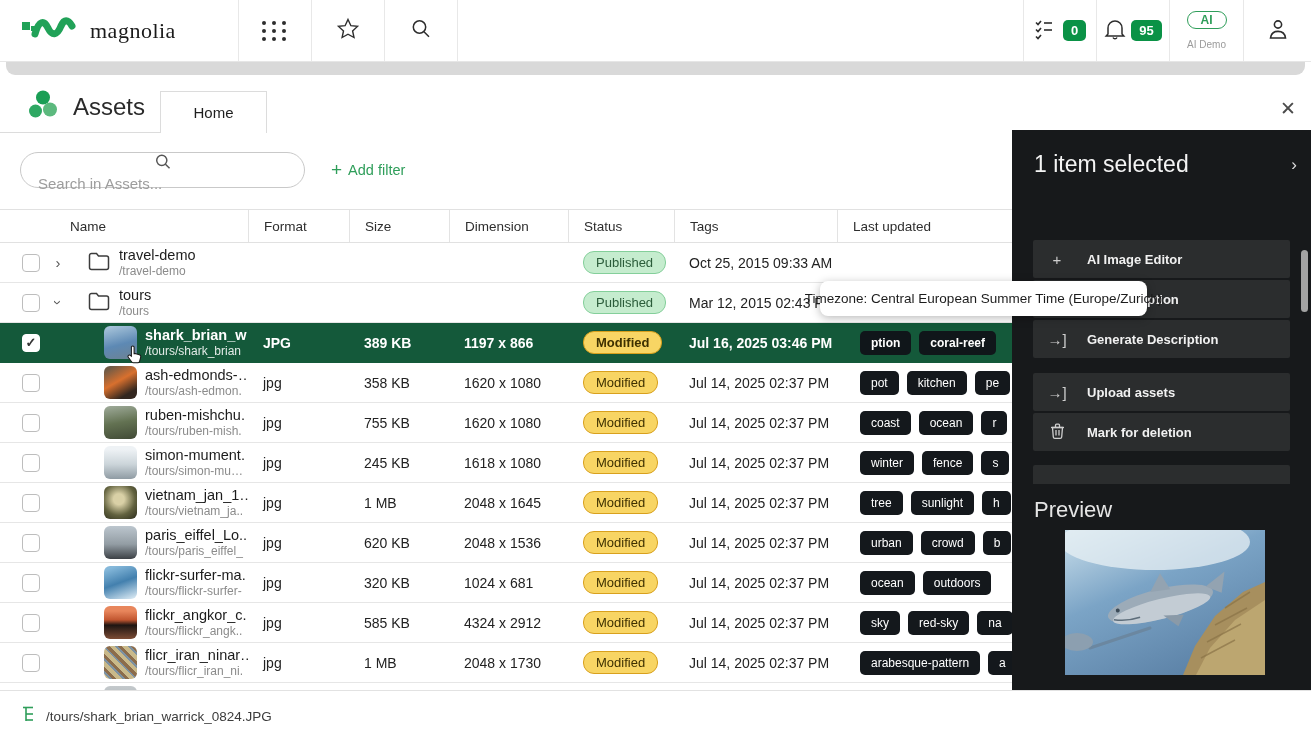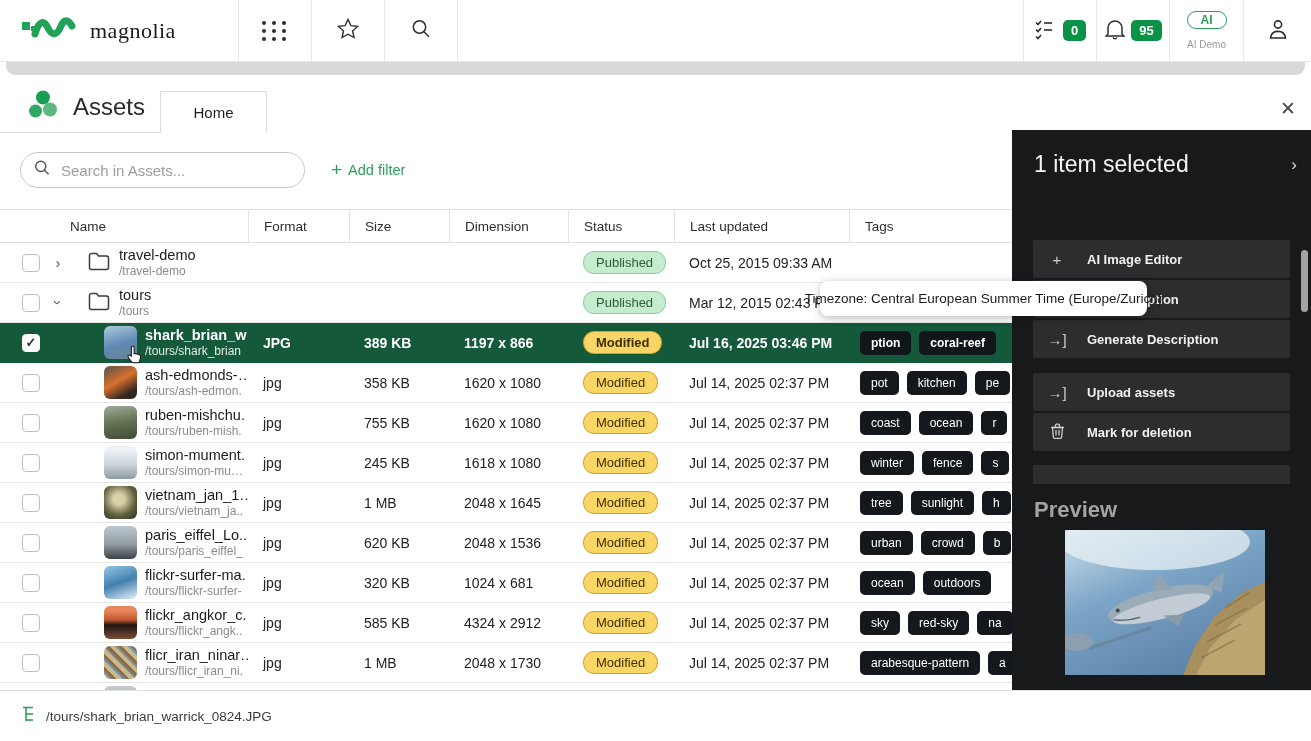--- a/index.html
+++ b/index.html
@@ -33,21 +33,21 @@
   .app-id { position:absolute; left:26px; top:14px; display:flex; align-items:center; }
   .app-title { font-size:24px; color:#2a2a2a; margin-left:13px; }
   .tab { position:absolute; left:160px; top:16px; width:107px; height:42px; background:#fff;
     border:1px solid #dcdcdc; border-bottom:none; display:flex; align-items:center; justify-content:center;
     font-size:15px; color:#1f1f1f; font-weight:500; }
   .close-x { position:absolute; right:15px; top:24px; font-size:19px; color:#4b4b4b; line-height:1; }
 
   
   .toolbar { height:76px; position:relative; }
   .search-box { position:absolute; left:20px; top:19px; width:285px; height:36px;
-    border:1px solid #c9c9c9; border-radius:18px; display:flex; align-items:center; padding:0 12px; }
+    border:1px solid #c9c9c9; border-radius:18px; display:flex; align-items:center; padding:0 12px;flex-direction:column; }
   .search-box input { border:none; outline:none; font-size:15px; color:#333; width:100%; margin-left:10px;
     font-family:"Liberation Sans", sans-serif; background:transparent; }
   .search-box input::placeholder { color:#9d9d9d; }
   .add-filter { position:absolute; left:331px; top:27px; display:flex; align-items:center;
     color:var(--accent); font-size:14.5px; font-weight:500; }
   .add-filter .plus { font-size:19px; font-weight:400; margin-right:6px; line-height:1; }
 
   
   .table-wrap { width:1012px; overflow:hidden; }
   .thead { display:flex; height:34px; border-top:1px solid #e1e1e1; border-bottom:1px solid #e1e1e1;
@@ -105,21 +105,21 @@
   .abtn { height:38px; background:var(--panel-btn); border-radius:2px; margin-bottom:2px;
     display:flex; align-items:center; padding-left:14px; }
   .abtn .aicon { width:20px; text-align:center; color:#cfcfcf; font-size:15px; flex:none; }
   .abtn .albl { margin-left:20px; font-size:13px; font-weight:bold; color:#f1f1f1; }
   .abtn.gap-before { margin-top:15px; }
   .abtn.covered { padding-left:0; }
   .abtn.covered .albl { margin-left:114px; }
   .abtn.stub { height:19px; margin-top:14px; border-radius:2px 2px 0 0; }
   .panel-scroll { position:absolute; right:3px; top:120px; width:7px; height:62px;
     background:#a3a3a3; border-radius:4px; }
-  .preview-label { font-size:22px; font-weight:700; color:#a3a3a3; margin:13px 0 0 22px; }
+  .preview-label { font-size:22px; font-weight:400; color:#e5e5e5; margin:13px 0 0 22px; }
   .preview-img { position:absolute; left:53px; top:400px; width:200px; height:145px; }
 
   
   .tooltip { position:absolute; left:820px; top:281px; height:35px; width:327px; z-index:50;
     background:#fff; border-radius:8px; box-shadow:0 2px 10px rgba(0,0,0,.28);
     display:flex; align-items:center; justify-content:center; font-size:13.5px; color:#1c1c1c;
     white-space:nowrap; }
 
   
   .statusbar { position:absolute; left:0; bottom:0; width:1311px; height:51px; background:#fff;
@@ -244,22 +244,22 @@
   </div>
 </div>
 
 <div class="table-wrap">
   <div class="thead">
     <div class="th c-name">Name</div>
     <div class="th c-fmt">Format</div>
     <div class="th c-size">Size</div>
     <div class="th c-dim">Dimension</div>
     <div class="th c-status">Status</div>
+    <div class="th c-tags">Tags</div>
     <div class="th c-upd">Last updated</div>
-    <div class="th c-tags">Tags</div>
   </div>
   <div>
       <div class="row">
     <div class="cell c-name namecell">
       <span class="cbx"></span>
       <span class="expand">›</span>
       <span class="fold-ic">
         <svg width="22" height="19" viewBox="0 0 22 19" fill="none" stroke="#3c3c3c" stroke-width="1.5">
           <path d="M1.5 3.5a2 2 0 0 1 2-2h5l2 2.5h8a2 2 0 0 1 2 2v9.5a2 2 0 0 1-2 2h-15a2 2 0 0 1-2-2z"></path>
         </svg>

